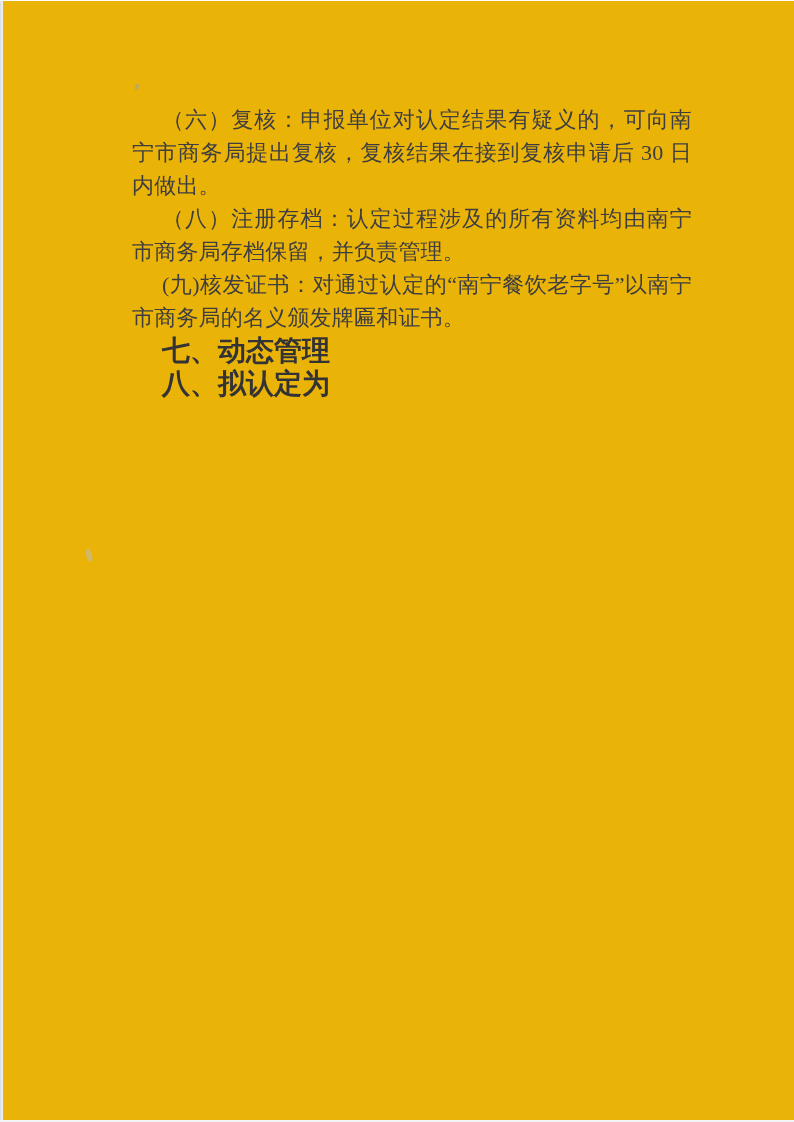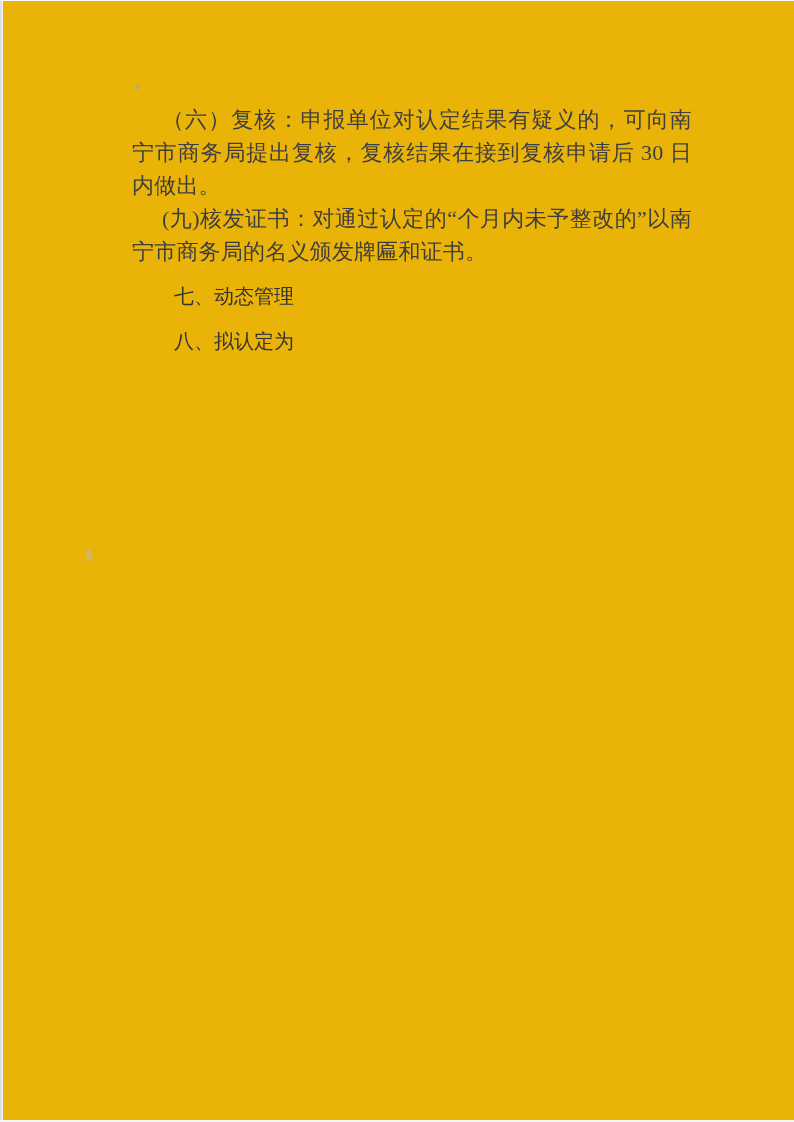--- a/index.html
+++ b/index.html
@@ -72,40 +72,41 @@
   .para {
     margin: 0;
     font-size: 22px;
     line-height: 33px;
     text-align: justify;
     text-indent: 30px;
     letter-spacing: 0.2px;
     word-break: break-all;
   }
   .heading {
-    margin: 12px;
-    font-size: 20px;
+    margin: 0;
+    font-size: 28px;
     line-height: 33px;
-    font-weight: normal;
+    font-weight: bold;
     color: #333335;
     padding-left: 30px;
     text-indent: 0;
     font-family: "Liberation Sans", "DejaVu Sans", sans-serif;
   }
 </style>
 </head>
 <body>
 
 <div class="page">
 
   <div class="edge-left"></div>
   <div class="edge-bottom"></div>
   <div class="speck-top"></div>
   <div class="speck-left"></div>
 
   <div class="content">
     <p class="para">（六）复核：申报单位对认定结果有疑义的，可向南宁市商务局提出复核，复核结果在接到复核申请后 30 日内做出。</p>
-    <p class="para">(九)核发证书：对通过认定的“个月内未予整改的”以南宁市商务局的名义颁发牌匾和证书。</p>
+    <p class="para">（八）注册存档：认定过程涉及的所有资料均由南宁市商务局存档保留，并负责管理。</p>
+    <p class="para">(九)核发证书：对通过认定的“南宁餐饮老字号”以南宁市商务局的名义颁发牌匾和证书。</p>
     <p class="heading">七、动态管理</p>
     <p class="heading">八、拟认定为</p>
   </div>
 
 </div>
 
 </body></html>

